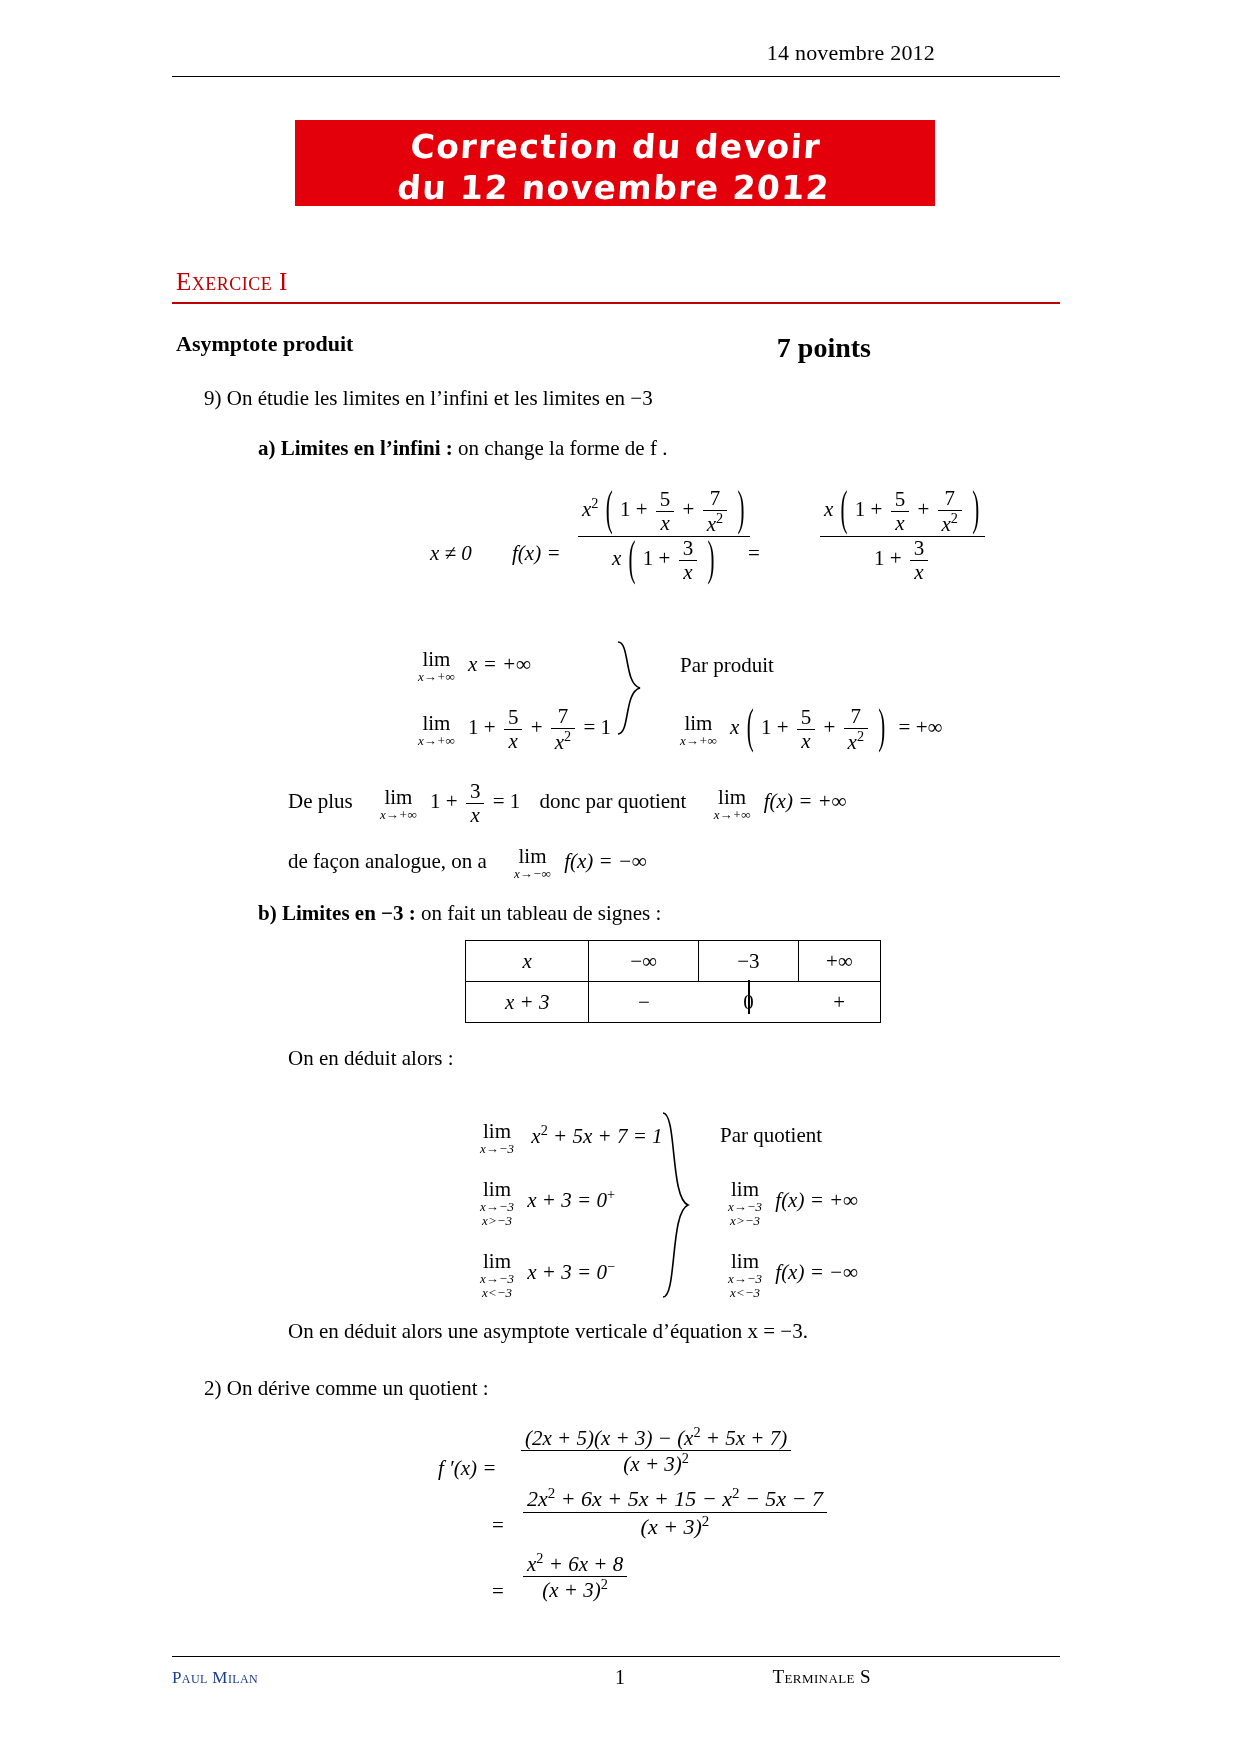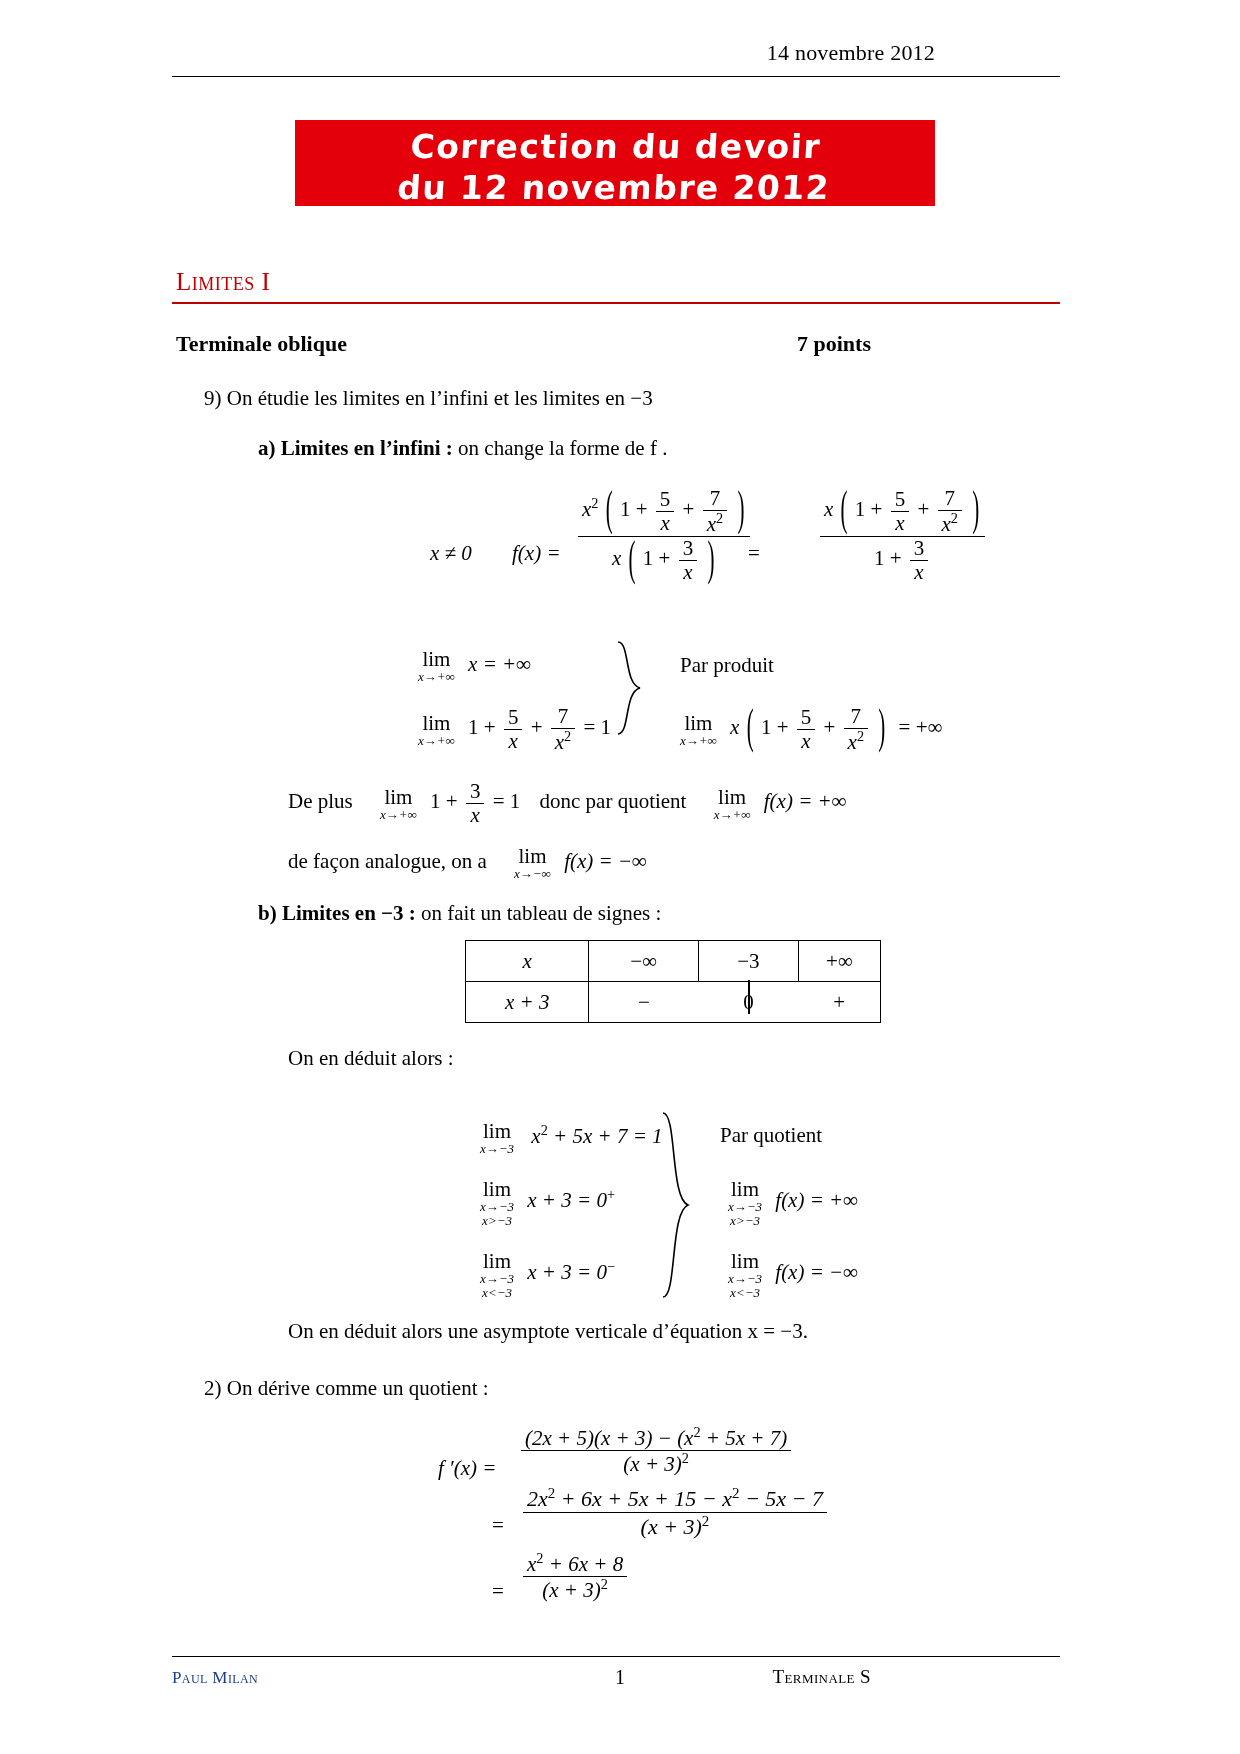--- a/index.html
+++ b/index.html
@@ -125,25 +125,25 @@
   <div class="header-date">14 novembre 2012</div>
   <div class="header-rule"></div>
 
   <div class="banner">
     <div class="banner-text">
       <span>Correction du devoir</span>
       <span>du 12 novembre 2012</span>
     </div>
   </div>
 
-  <div class="ex-title">Limites I</div>
+  <div class="ex-title">Exercice I</div>
   <div class="ex-rule"></div>
 
-  <div class="t b" style="left:176px; top:330px; font-size:22px;">Terminale oblique</div>
-  <div class="t b" style="right:172px; top:330px; font-size:22px; left:auto;">7 points</div>
+  <div class="t b" style="left:176px; top:330px; font-size:22px;">Asymptote produit</div>
+  <div class="t b" style="right:172px; top:330px; font-size:28px; left:auto;">7 points</div>
 
   <div class="t" style="left:204px; top:385px;">9)  On étudie les limites en l’infini et les limites en −3</div>
 
   <div class="t" style="left:258px; top:435px;">
     <span class="b">a)  Limites en l’infini :</span>
     <span>on change la forme de f .</span>
   </div>
 
   <div class="t" style="left:430px; top:540px;">
     <span class="it">x ≠ 0</span>

